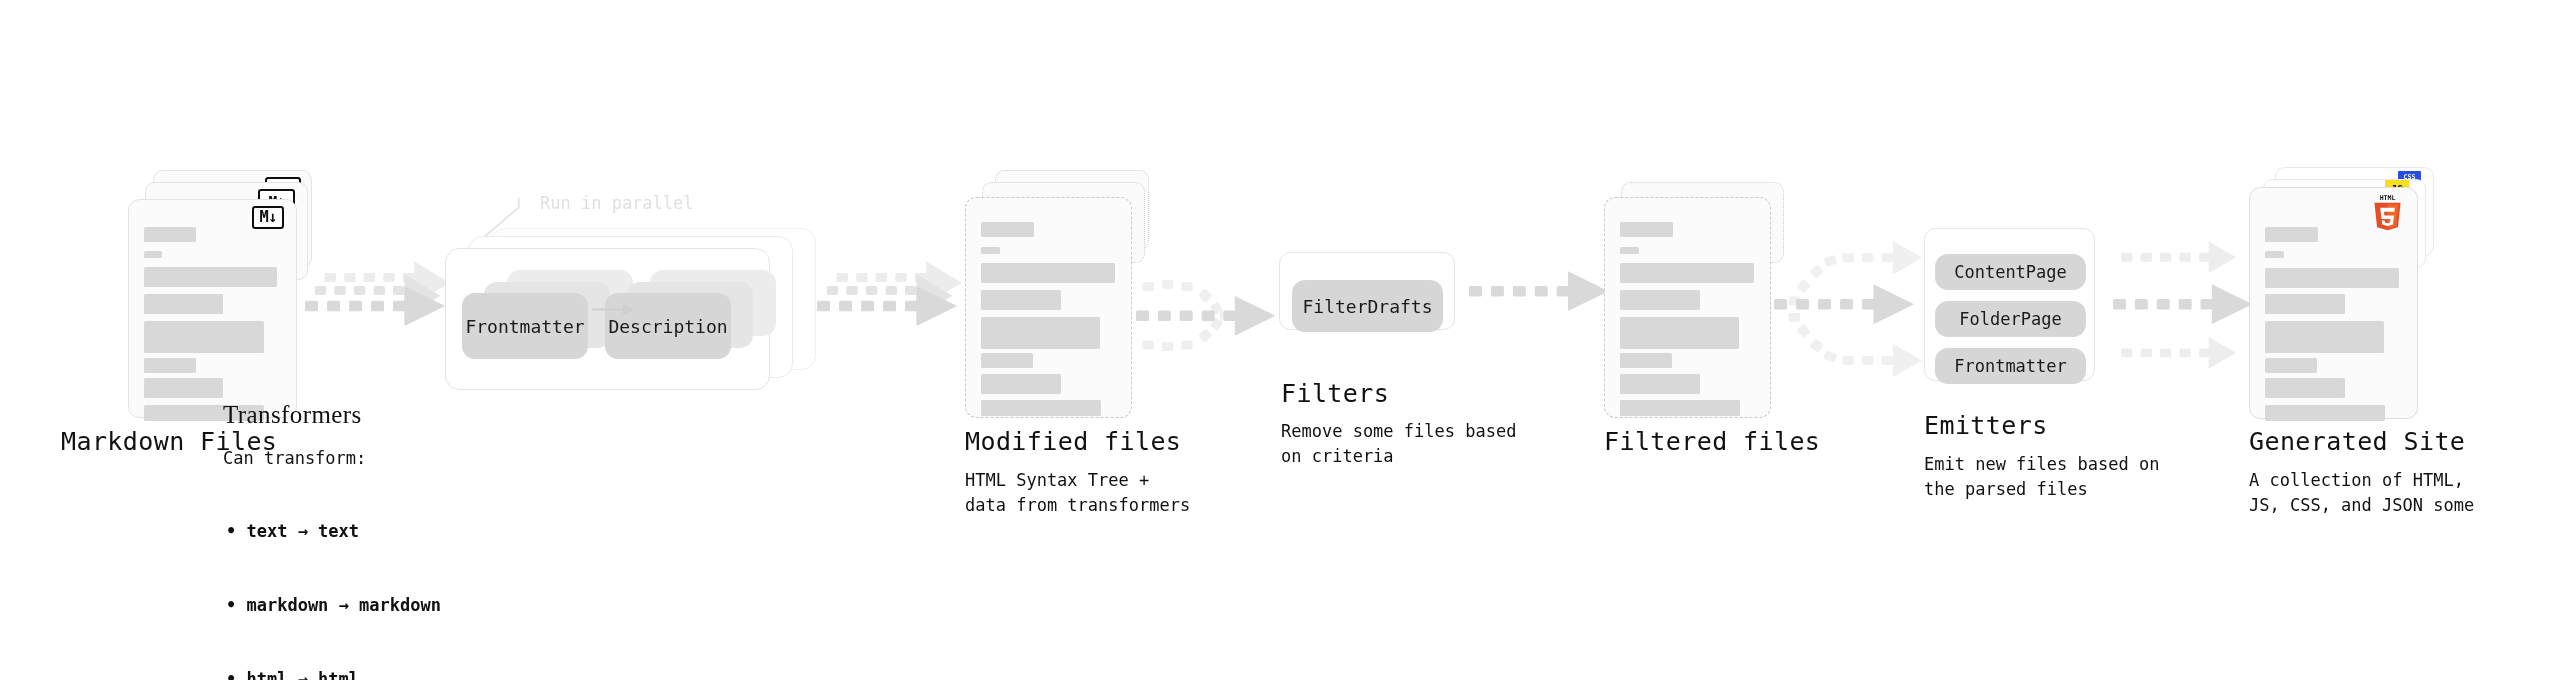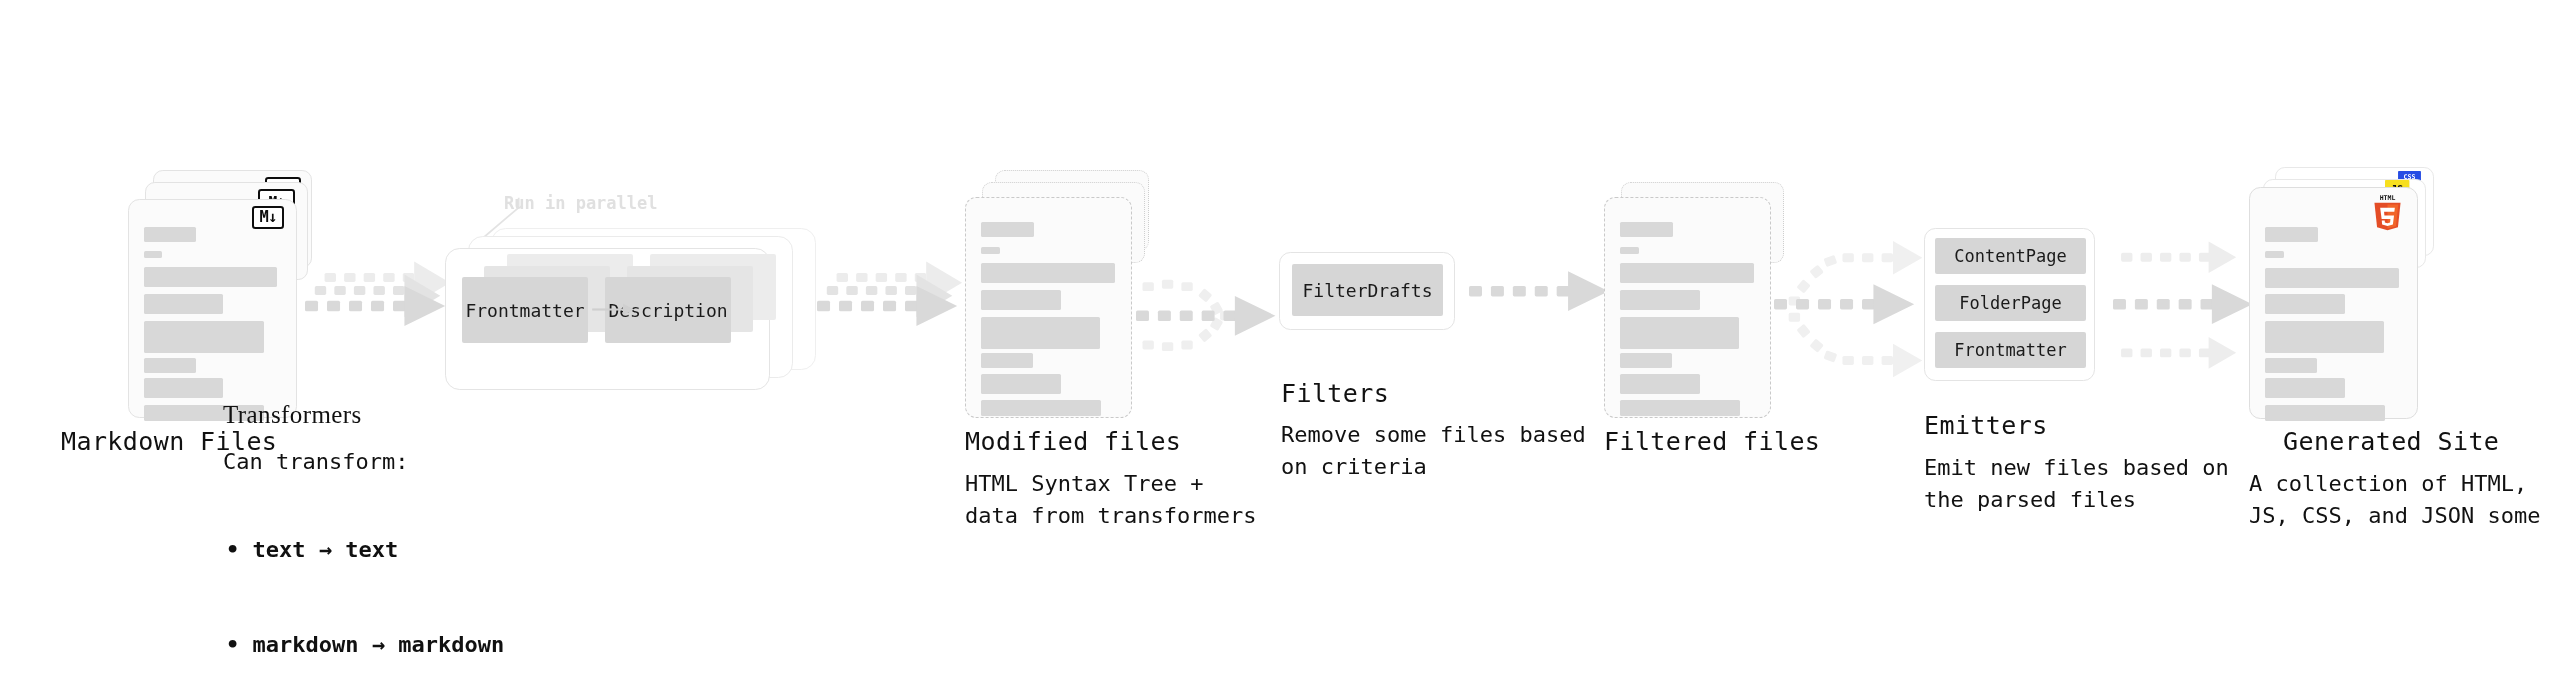--- a/index.html
+++ b/index.html
@@ -26,21 +26,21 @@
   .node-title {
     position: absolute;
     font-size: 25px;
     letter-spacing: 0.4px;
     color: #111111;
     white-space: nowrap;
     font-weight: 400;
   }
   .node-sub {
     position: absolute;
-    font-size: 22px;
+    font-size: 17px;
     line-height: 1.45;
     color: #111111;
     white-space: pre;
     font-weight: 400;
   }
 
   
   .doc {
     position: absolute;
     border-radius: 11.4px;
@@ -81,27 +81,28 @@
     justify-content: center;
     color: #0d0d0d;
     font-weight: bold;
     font-size: 16.3px;
     letter-spacing: -0.8px;
     line-height: 1;
   }
   .pill {
     position: absolute;
     box-sizing: border-box;
-    border-radius: 2px;
+    border-radius: 13px;
     display: flex;
     align-items: center;
     justify-content: center;
     font-size: 18px;
     color: #1a1a1a;
     white-space: nowrap;
+    margin-top: 16px;
   }
 
   .group-box {
     position: absolute;
     box-sizing: border-box;
     border: 1.5px solid #e4e4e4;
     border-radius: 14.6px;
     background: #ffffff;
   }
 
@@ -174,21 +175,21 @@
       <rect x="108" y="40" width="16" height="13" rx="2"></rect>
       <polygon points="122,22 172,46.5 122,71"></polygon>
     </g>
   </svg>
 
   <div class="abs">
 
     <svg class="abs" style="left:460px; top:193px; width:106px; height:89px;" viewBox="0 0 130 110" width="106" height="89">
       <path d="M 4 108 L 4 76 L 72 18 L 72 6" fill="none" stroke="#e3e3e3" stroke-width="2.2"></path>
     </svg>
-    <div class="parallel-label" style="left:504px; top:193px;font-weight:bold;">Run in parallel</div>
+    <div class="parallel-label" style="left:540px; top:193px;">Run in parallel</div>
 
     <div class="group-box" style="left:491px; top:228px; width:325px; height:142px; border-color:#efefef;"></div>
     <div class="group-box" style="left:468px; top:236px; width:325px; height:142px; border-color:#ebebeb;"></div>
     <div class="group-box" style="left:445px; top:248px; width:325px; height:142px; border-color:#e4e4e4;"></div>
 
     <div class="pill" style="left:507px; top:254px; width:126px; height:66px; background:#ececec; color:transparent;"></div>
     <div class="pill" style="left:650px; top:254px; width:126px; height:66px; background:#ececec; color:transparent;"></div>
     <svg class="abs" style="left:638px; top:280px; width:49px; height:13px;" viewBox="0 0 60 16" width="49" height="13">
       <line x1="0" y1="8" x2="38" y2="8" stroke="#eeeeee" stroke-width="2.4"></line>
       <polygon points="38,2 50,8 38,14" fill="#eeeeee"></polygon>
@@ -429,19 +430,19 @@
       <div class="line" style="left:15.4px; top:217px; width:120px; height:16.3px;"></div>
     </div>
 
     <svg class="abs" style="left:2372px; top:193px; width:31px; height:36px;" viewBox="0 0 38 44" width="31" height="36">
       <text x="19" y="8" font-size="8" font-family="'DejaVu Sans Mono', monospace" fill="#111111" text-anchor="middle" font-weight="bold">HTML</text>
       <path d="M3 12 L6.2 42 L19 45.5 L31.8 42 L35 12 Z" fill="#e44d26"></path>
       <path d="M19 14 L19 43.6 L29.4 40.7 L32.2 14 Z" fill="#f16529"></path>
       <path d="M10 18 H28 L27.4 23 H14.8 L15.2 27.5 H27 L25.6 38.5 L19 40.4 L12.4 38.5 L12 33.5 H15.6 L15.8 36 L19 36.9 L22.2 36 L22.6 31.8 H11.8 Z" fill="#ffffff"></path>
     </svg>
 
-    <div class="node-title" style="left:2249px; top:427px;margin-left:34px;">Generated Site</div>
+    <div class="node-title" style="left:2249px; top:427px;">Generated Site</div>
     <div class="node-sub" style="left:2249px; top:468px;">A collection of HTML,
 JS, CSS, and JSON some</div>
   </div>
 
 </div>
 
 
 </body></html>

